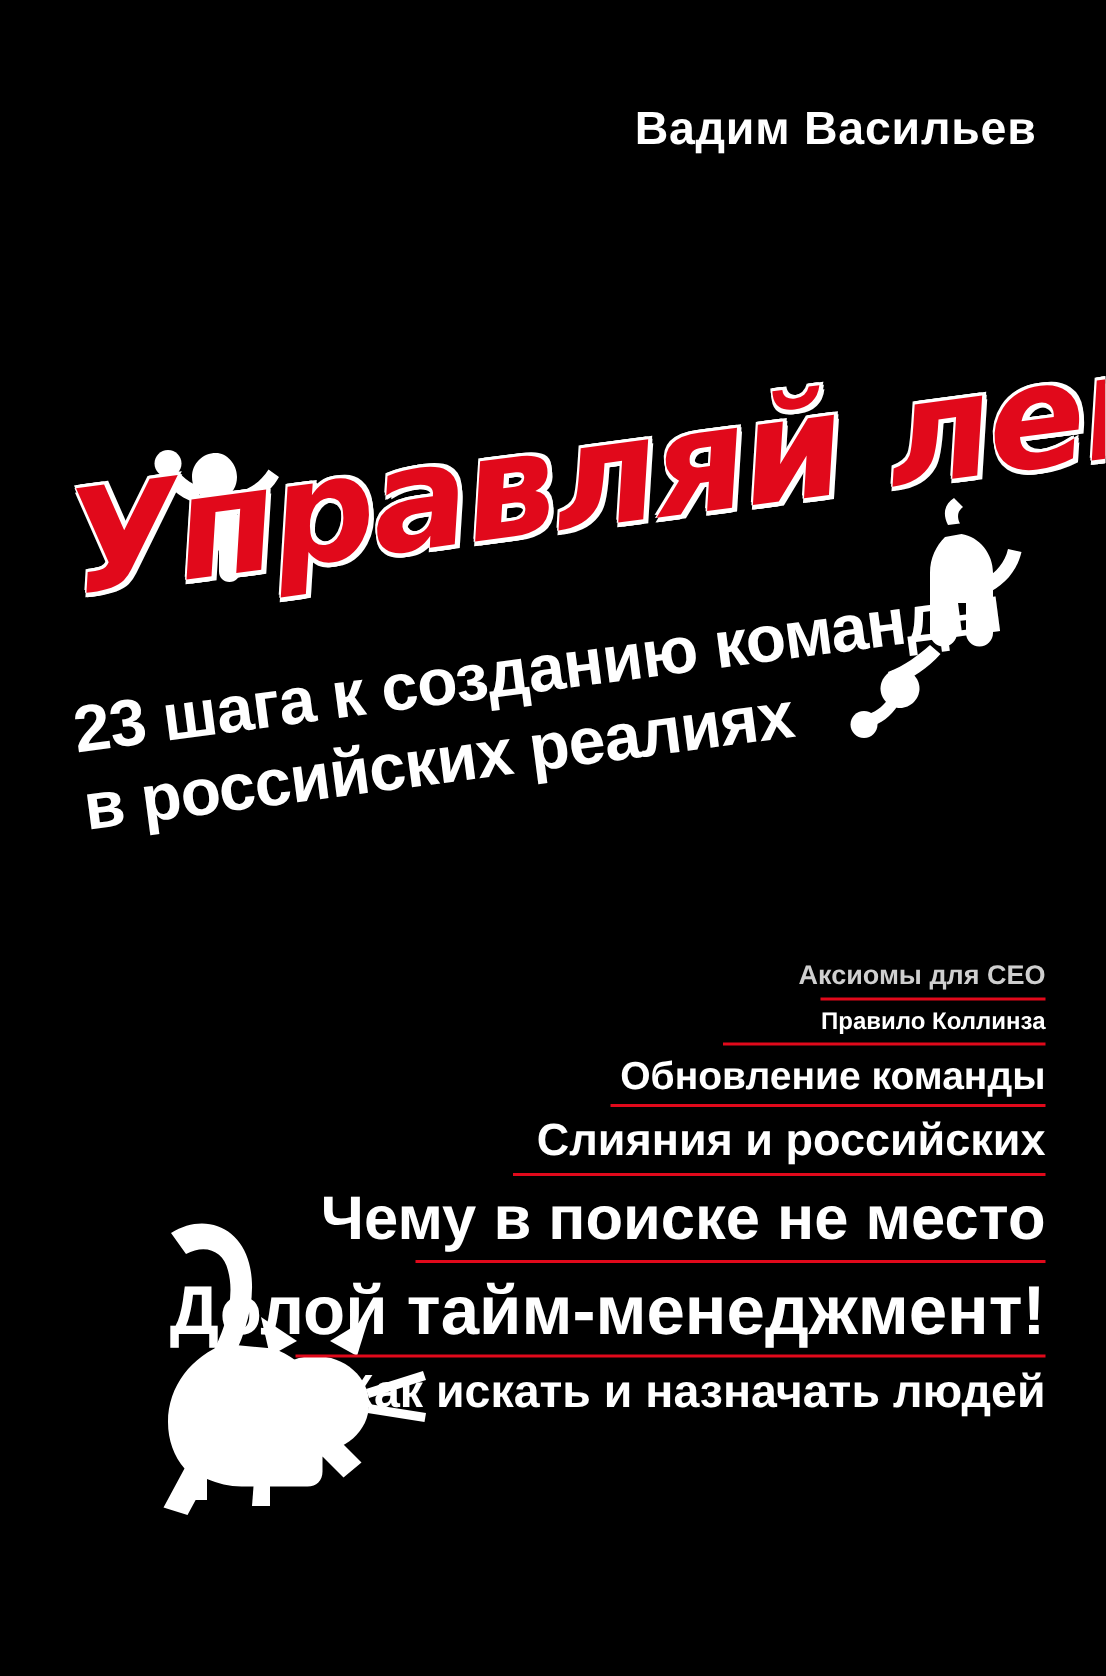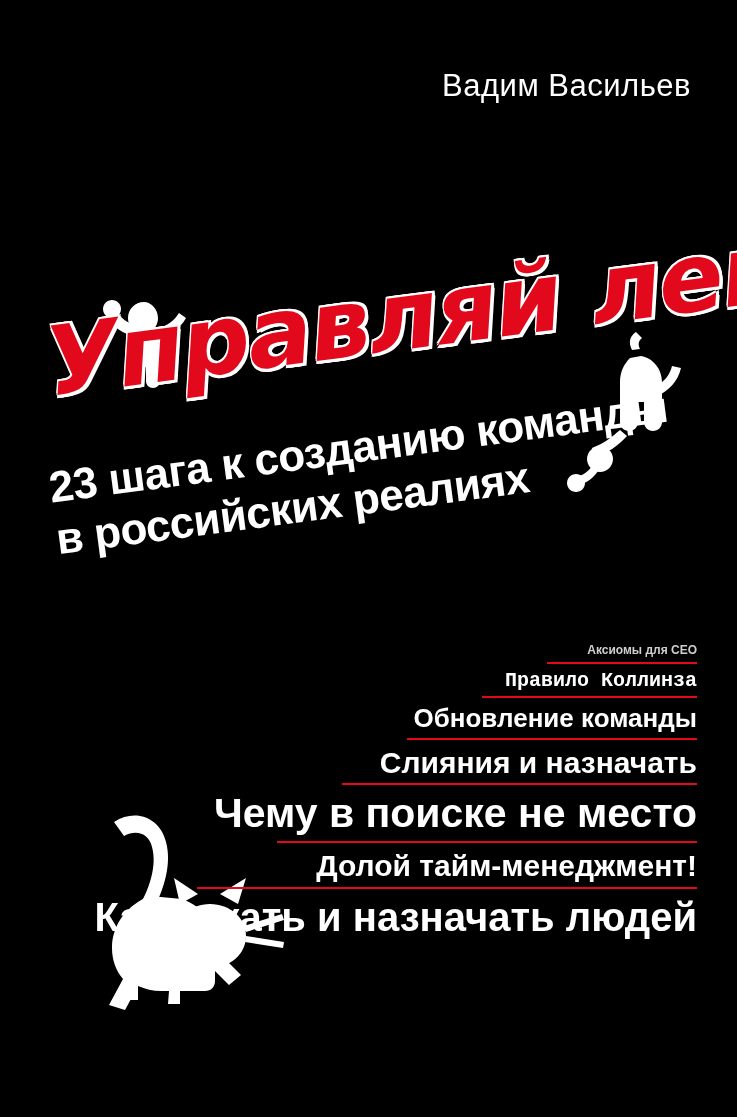--- a/index.html
+++ b/index.html
@@ -19,21 +19,21 @@
     overflow: hidden;
     color: #ffffff;
   }
 
   
   .author {
     position: absolute;
     top: 68px;
     right: 46px;
     font-family: "Liberation Sans", sans-serif;
-    font-weight: normal;
+    font-weight: bold;
     font-size: 31px;
     letter-spacing: 0.5px;
     color: #ffffff;
     text-align: right;
     white-space: nowrap;
   }
 
   
   .title-block {
     position: absolute;
@@ -115,39 +115,39 @@
     white-space: nowrap;
   }
   .bullet-rule {
     display: block;
     height: 2px;
     background: #e1091b;
     margin: 4px 0 6px auto;
   }
 
   
-  .b0 .bullet-text { font-size: 12px; color:#cfcfcf; font-weight: bold; }
+  .b0 .bullet-text { font-size: 18px; color:#cfcfcf; font-weight: bold; }
   .b0 .bullet-rule { width: 150px; height: 2px; }
 
-  .b1 .bullet-text { font-size: 20px; font-family: Liberation Mono, monospace; }
+  .b1 .bullet-text { font-size: 16px; }
   .b1 .bullet-rule { width: 215px; }
 
   .b2 .bullet-text { font-size: 26px; margin-left: 14px; }
   .b2 .bullet-rule { width: 290px; }
 
   .b3 .bullet-text { font-size: 30px; }
   .b3 .bullet-rule { width: 355px; }
 
   .b4 .bullet-text { font-size: 41px; }
   .b4 .bullet-rule { width: 420px; }
 
-  .b5 .bullet-text { font-size: 30px; }
+  .b5 .bullet-text { font-size: 46px; }
   .b5 .bullet-rule { width: 500px; }
 
-  .b6 .bullet-text { font-size: 40px; }
+  .b6 .bullet-text { font-size: 31px; }
   .b6 .bullet-rule { width: 0px; height: 0; margin: 0; }
 </style>
 </head>
 <body>
 
 <div class="cover">
 
   <div class="author">Вадим Васильев</div>
 
   <svg class="monkey monkey-top-left" width="110" height="120" viewBox="0 0 110 120">
@@ -210,21 +210,21 @@
       <span class="bullet-text">Правило Коллинза</span>
       <span class="bullet-rule"></span>
     </div>
 
     <div class="bullet-row b2">
       <span class="bullet-text">Обновление команды</span>
       <span class="bullet-rule"></span>
     </div>
 
     <div class="bullet-row b3">
-      <span class="bullet-text">Слияния и назначать</span>
+      <span class="bullet-text">Слияния и российских</span>
       <span class="bullet-rule"></span>
     </div>
 
     <div class="bullet-row b4">
       <span class="bullet-text">Чему в поиске не место</span>
       <span class="bullet-rule"></span>
     </div>
 
     <div class="bullet-row b5">
       <span class="bullet-text">Долой тайм-менеджмент!</span>

